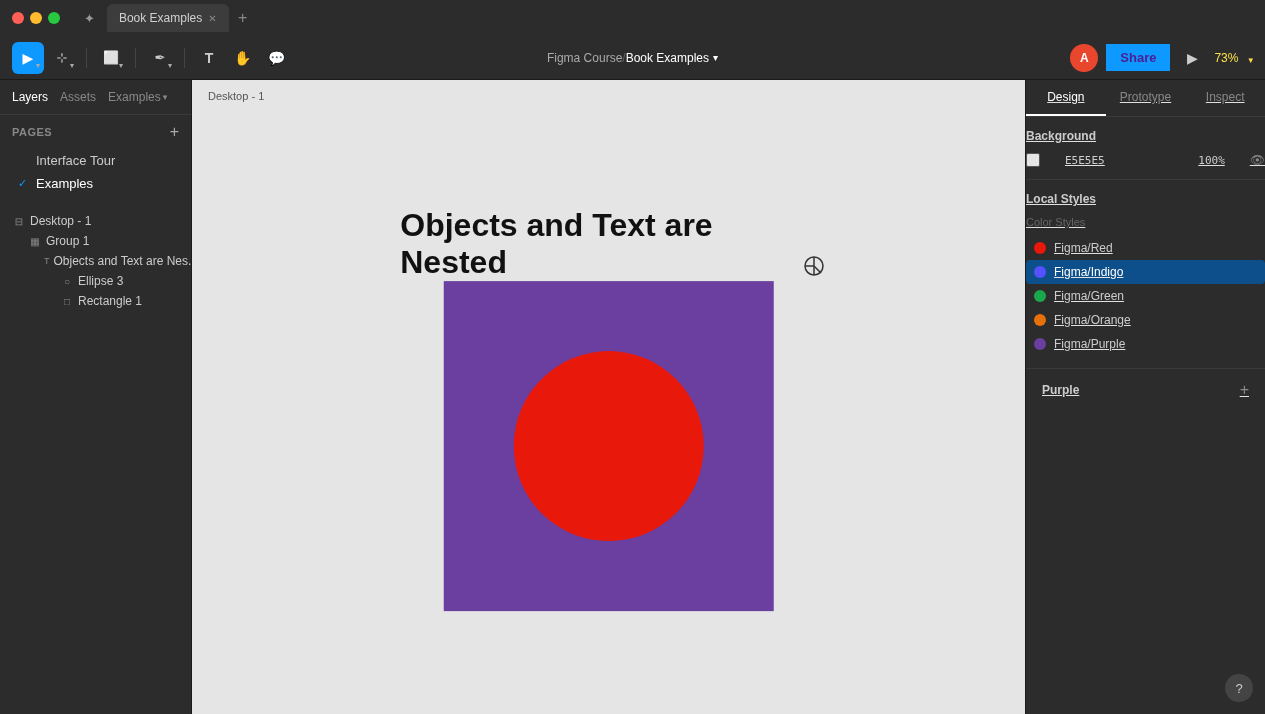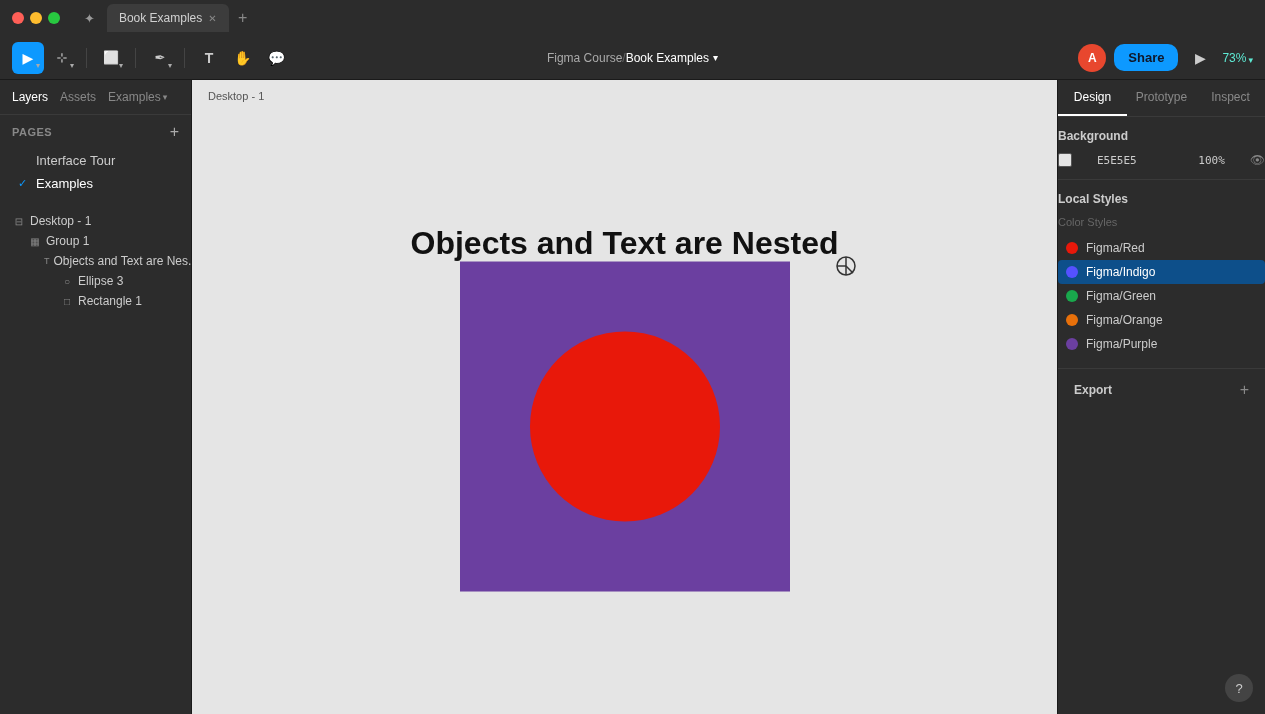--- a/index.html
+++ b/index.html
@@ -87,40 +87,40 @@
       width: 28px; height: 28px;
       border-radius: 50%;
       background: #e8472e;
       display: flex; align-items: center; justify-content: center;
       font-size: 12px;
       font-weight: bold;
       color: #fff;
     }
     .share-btn {
       background: #0d99ff;
-      color: #0f172a;
+      color: #4c1d95;
       border: none;
-      border-radius: 10px;
+      border-radius: 0;
       padding: 6px 14px;
       font-size: 13px;
       font-weight: 600;
       cursor: pointer;
     }
     .present-btn {
       width: 28px; height: 28px;
       display: flex; align-items: center; justify-content: center;
       color: #ccc;
       cursor: pointer;
       font-size: 14px;
     }
     .zoom-indicator {
-      color: #5eead4;
-      font-size: 12px;
-      cursor: pointer;
-      display: flex; align-items: flex-end; gap: 2px;
+      color: #fde047;
+      font-size: 12px;
+      cursor: pointer;
+      display: flex; align-items: flex-end; gap: 10px;
     }
 
     
     .main-layout {
       display: flex;
       flex: 1;
       overflow: hidden;
     }
 
     
@@ -240,26 +240,27 @@
     .cursor-icon {
       position: absolute;
       top: 175px;
       right: 215px;
       font-size: 18px;
       color: #333;
     }
 
     
     .right-panel {
-      width: 208px;
+      width: 240px;
       background: #2c2c2c;
       border-left: 1px solid #1a1a1a;
       display: flex;
       flex-direction: column;
       flex-shrink: 0;
+      text-decoration: underline;
     }
     .panel-tabs {
       display: flex;
       border-bottom: 1px solid #3a3a3a;
     }
     .panel-tab {
       flex: 1;
       text-align: center;
       padding: 10px 0;
       font-size: 12px;
@@ -526,21 +527,21 @@
         <span>Figma/Orange</span>
       </div>
       <div class="style-item">
         <div class="color-dot" style="background:#6b3fa0;"></div>
         <span>Figma/Purple</span>
       </div>
     </div>
 
     <div class="export-section">
       <div class="export-row">
-        <span class="export-title">Export</span>
+        <span class="export-title">Purple</span>
         <span class="export-add">+</span>
       </div>
     </div>
 
     <div class="help-btn">?</div>
   </div>
 
 </div>
 
 </body></html>

